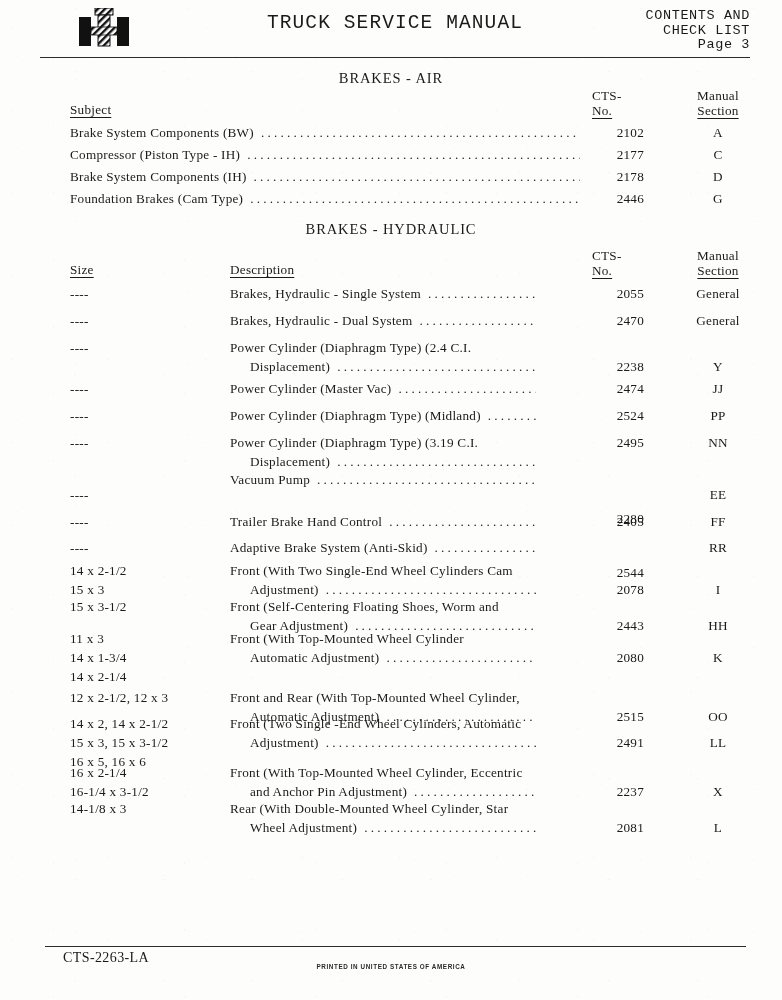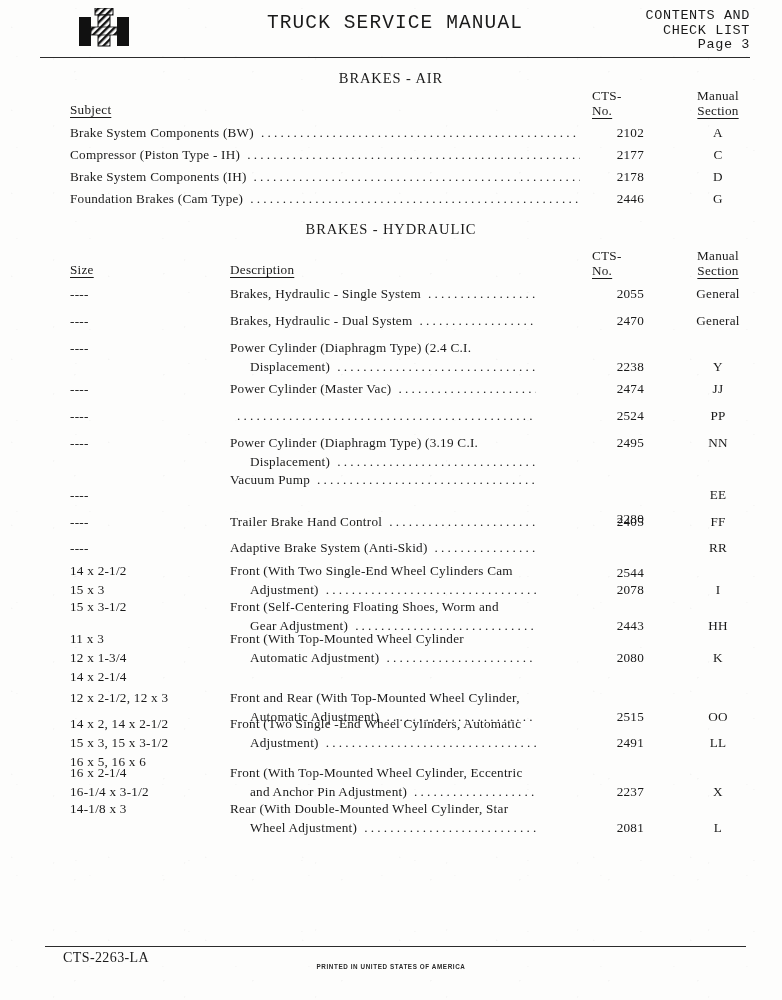--- a/index.html
+++ b/index.html
@@ -226,20 +226,21 @@
         <div class="cell col-sec" style="top: 359px;">Y</div>
         <div class="cell" style="left: 70px; top: 381px;">----</div>
         <div class="leader-row" style="left: 230px; top: 381px; width: 311px;">
           <span class="txt">Power Cylinder (Master Vac)</span>
           <span class="dots">..........................................................................................</span>
         </div>
         <div class="cell col-cts" style="top: 381px;">2474</div>
         <div class="cell col-sec" style="top: 381px;">JJ</div>
         <div class="cell" style="left: 70px; top: 408px;">----</div>
         <div class="leader-row" style="left: 230px; top: 408px; width: 311px;">
+          <span class="txt">Power Cylinder (Diaphragm Type) (Midland)</span>
           <span class="dots">..........................................................................................</span>
         </div>
         <div class="cell col-cts" style="top: 408px;">2524</div>
         <div class="cell col-sec" style="top: 408px;">PP</div>
         <div class="cell" style="left: 70px; top: 435px;">----</div>
         <div class="cell" style="left: 230px; top: 435px;">Power Cylinder (Diaphragm Type)  (3.19 C.I.</div>
         <div class="leader-row" style="left: 250px; top: 454px; width: 291px;">
           <span class="txt">Displacement)</span>
           <span class="dots">..........................................................................................</span>
         </div>
@@ -277,21 +278,21 @@
         <div class="cell col-sec" style="top: 582px;">I</div>
         <div class="cell" style="left: 70px; top: 599px;">15 x 3-1/2</div>
         <div class="cell" style="left: 230px; top: 599px;">Front (Self-Centering Floating Shoes, Worm and</div>
         <div class="leader-row" style="left: 250px; top: 618px; width: 291px;">
           <span class="txt">Gear Adjustment)</span>
           <span class="dots">..........................................................................................</span>
         </div>
         <div class="cell col-cts" style="top: 618px;">2443</div>
         <div class="cell col-sec" style="top: 618px;">HH</div>
         <div class="cell" style="left: 70px; top: 631px;">11 x 3</div>
-        <div class="cell" style="left: 70px; top: 650px;">12 x 1-3/4</div>
+        <div class="cell" style="left: 70px; top: 650px;">14 x 1-3/4</div>
         <div class="cell" style="left: 70px; top: 669px;">14 x 2-1/4</div>
         <div class="cell" style="left: 230px; top: 631px;">Front (With Top-Mounted Wheel Cylinder</div>
         <div class="leader-row" style="left: 250px; top: 650px; width: 291px;">
           <span class="txt">Automatic Adjustment)</span>
           <span class="dots">..........................................................................................</span>
         </div>
         <div class="cell col-cts" style="top: 650px;">2080</div>
         <div class="cell col-sec" style="top: 650px;">K</div>
         <div class="cell" style="left: 70px; top: 690px;">12 x 2-1/2, 12 x 3</div>
         <div class="cell" style="left: 230px; top: 690px;">Front and Rear (With Top-Mounted Wheel Cylinder,</div>

